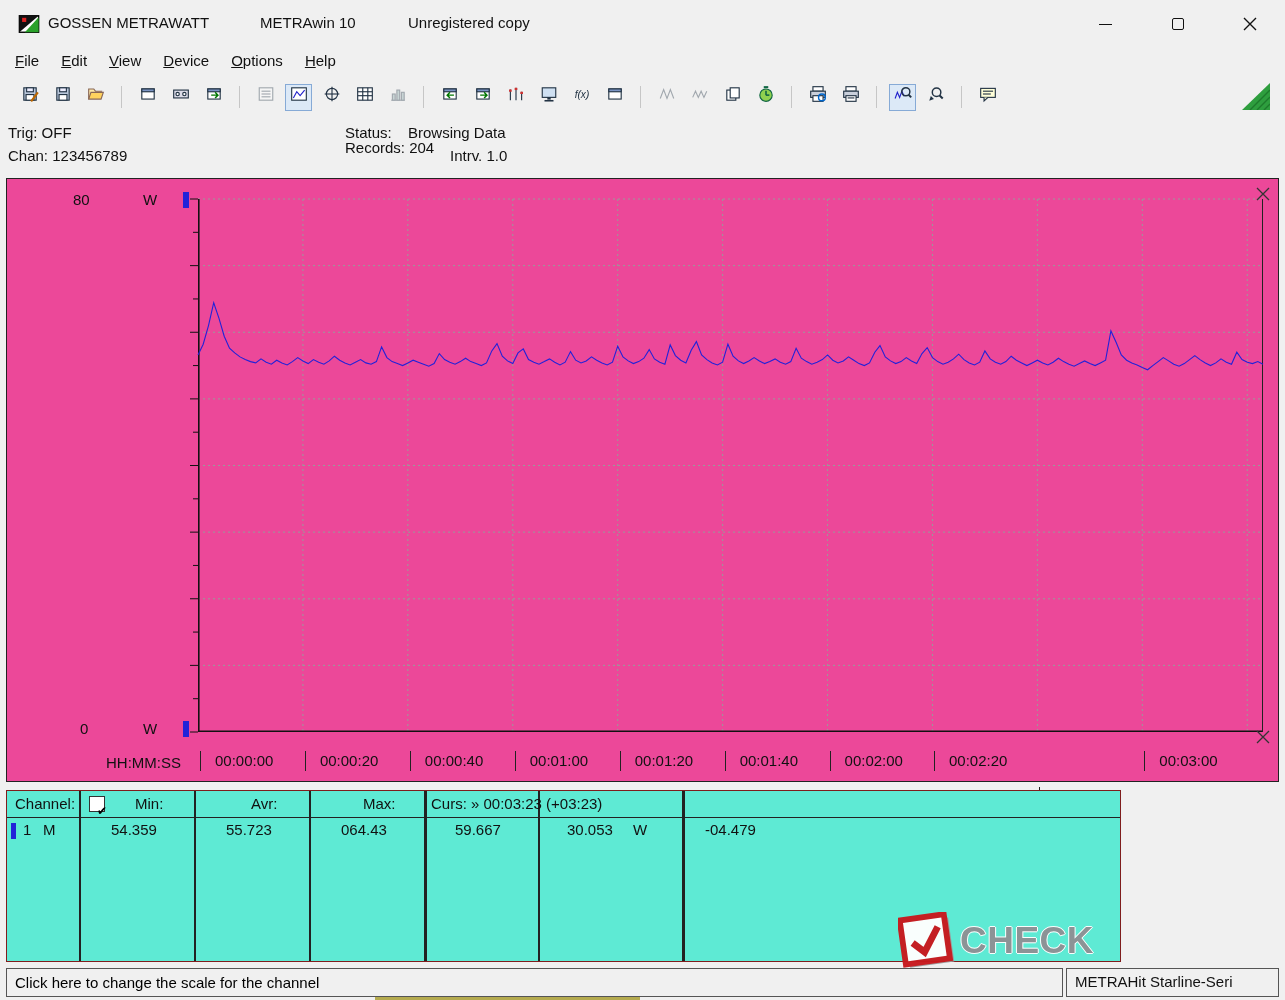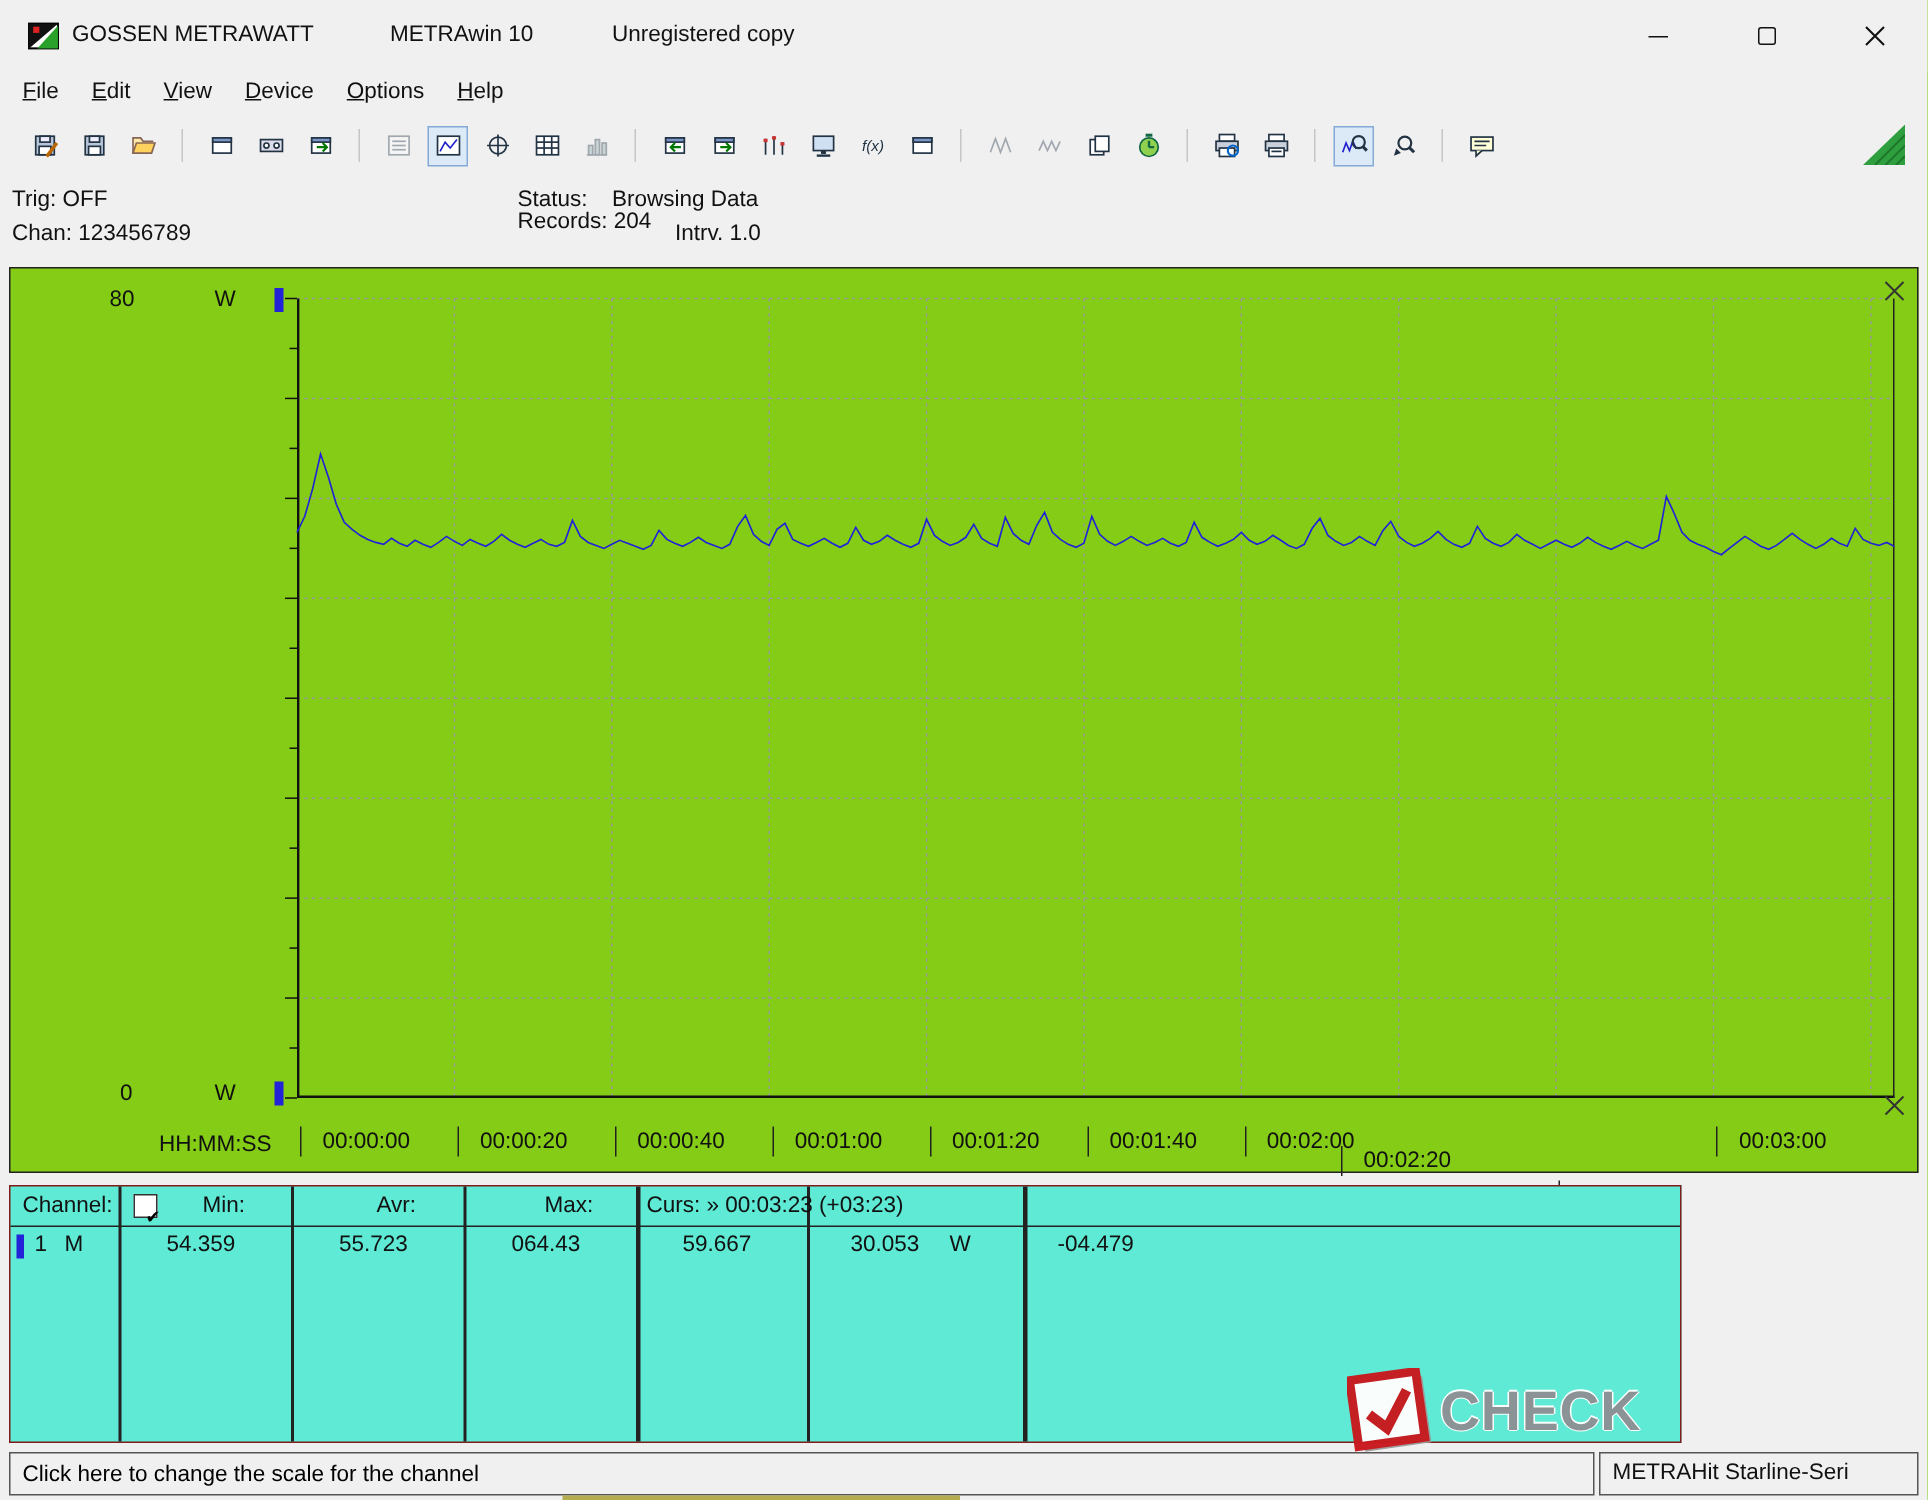--- a/index.html
+++ b/index.html
@@ -13,32 +13,32 @@
   .wc{position:absolute;top:10px;width:46px;height:28px;display:flex;align-items:center;justify-content:center;background:none;border:none;cursor:default}
   .min-glyph{display:inline-block;width:13px;border-top:1.6px solid #111}
   .max-glyph{display:inline-block;width:12px;height:12px;border:1.4px solid #111;border-radius:2px}
 
   
   #menubar{position:absolute;left:0;top:48px;width:1285px;height:30px;display:flex;align-items:flex-start;padding-left:4px}
   .mitem{padding:4px 11px;background:none;border:none;font:inherit;color:#111;cursor:default}
 
   
   #toolbar{position:absolute;left:0;top:78px;width:1285px;height:38px;display:flex;align-items:center;padding-left:16px;gap:6px}
-  .tbtn{width:27px;height:27px;display:inline-flex;align-items:center;justify-content:center;background:none;border:1px solid transparent;flex:0 0 auto}
+  .tbtn{width:27px;height:27px;display:inline-flex;justify-content:center;background:none;border:1px solid transparent;flex:0 0 auto}
   .tbtn.active{background:#dce9f7;border:1px solid #86aad6}
   .tbtn.disabled svg{opacity:.38}
   .tsep{width:1px;height:22px;background:#c6c6c6;flex:0 0 auto;margin:0 6px}
   #growicon{position:absolute;left:1242px;top:83px;width:28px;height:27px}
 
   
   #infobar{position:absolute;left:0;top:116px;width:1285px;height:62px}
   #infobar span{position:absolute;white-space:nowrap}
 
   
-  #chartpanel{position:absolute;left:6px;top:178px;width:1273px;height:604px;background:#84cc16;border:1px solid #222}
+  #chartpanel{position:absolute;left:6px;top:178px;width:1273px;height:604px;background:#ec4899;border:1px solid #222}
   #chartpanel .ylab{position:absolute;white-space:nowrap}
   .chmark{position:absolute;width:6px;height:16px;background:#2323d8}
   #plot{position:absolute;left:191px;top:20px;width:1065px;height:533px;overflow:visible}
   #plot .grid{stroke:#9a9a9a;stroke-width:1;stroke-dasharray:2 3;fill:none}
   #plot .tick{stroke:#111;stroke-width:1}
   #plot .axis{stroke:#111;stroke-width:1.6;fill:none}
   #plot .cursor{stroke:#222;stroke-width:1}
   #plot .handle{stroke:#333;stroke-width:1.3;fill:none}
   #plot .trace{fill:none;stroke-width:1.1}
   #xlabels{position:absolute;left:191px;top:572px;width:1080px;height:22px}
@@ -357,21 +357,21 @@
 
   <span id="hhmmss">HH:MM:SS</span>
   <div id="xlabels">
       <span class="xlab" style="left: 2px;">00:00:00</span>
       <span class="xlab" style="left: 106.926px;">00:00:20</span>
       <span class="xlab" style="left: 211.852px;">00:00:40</span>
       <span class="xlab" style="left: 316.778px;">00:01:00</span>
       <span class="xlab" style="left: 421.704px;">00:01:20</span>
       <span class="xlab" style="left: 526.631px;">00:01:40</span>
       <span class="xlab" style="left: 631.557px;">00:02:00</span>
-      <span class="xlab" style="left: 696px; margin-top: 13px;">00:02:20</span>
+      <span class="xlab" style="left: 736px;">00:02:20</span>
       <span class="xlab" style="left: 841.409px; margin-top: 36px;">00:02:40</span>
       <span class="xlab" style="left: 946.335px;">00:03:00</span>
     </div>
 </div>
 
 <div id="chtable">
   <div class="hrule"></div>
   <div class="vline" style="left:72px;width:2px"></div>
   <div class="vline" style="left:187px;width:2px"></div>
   <div class="vline" style="left:302px;width:2px"></div>

